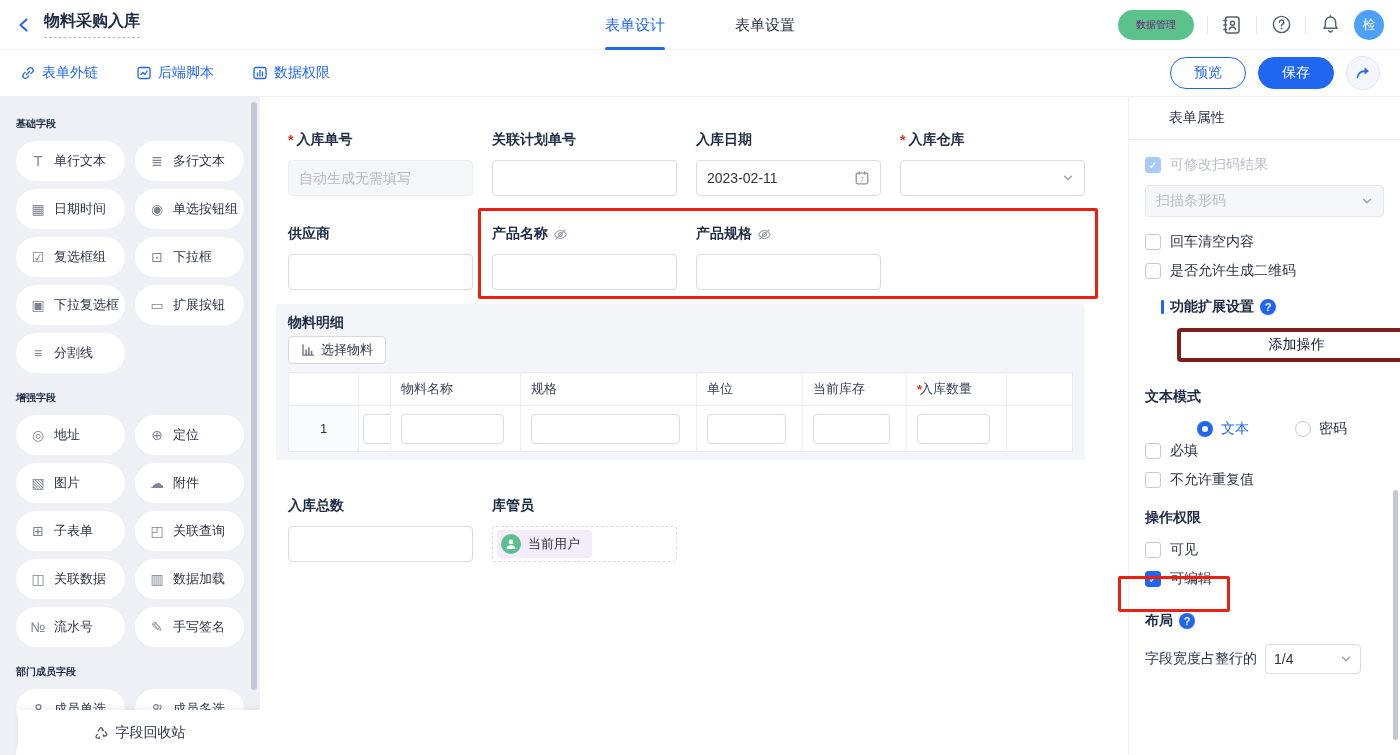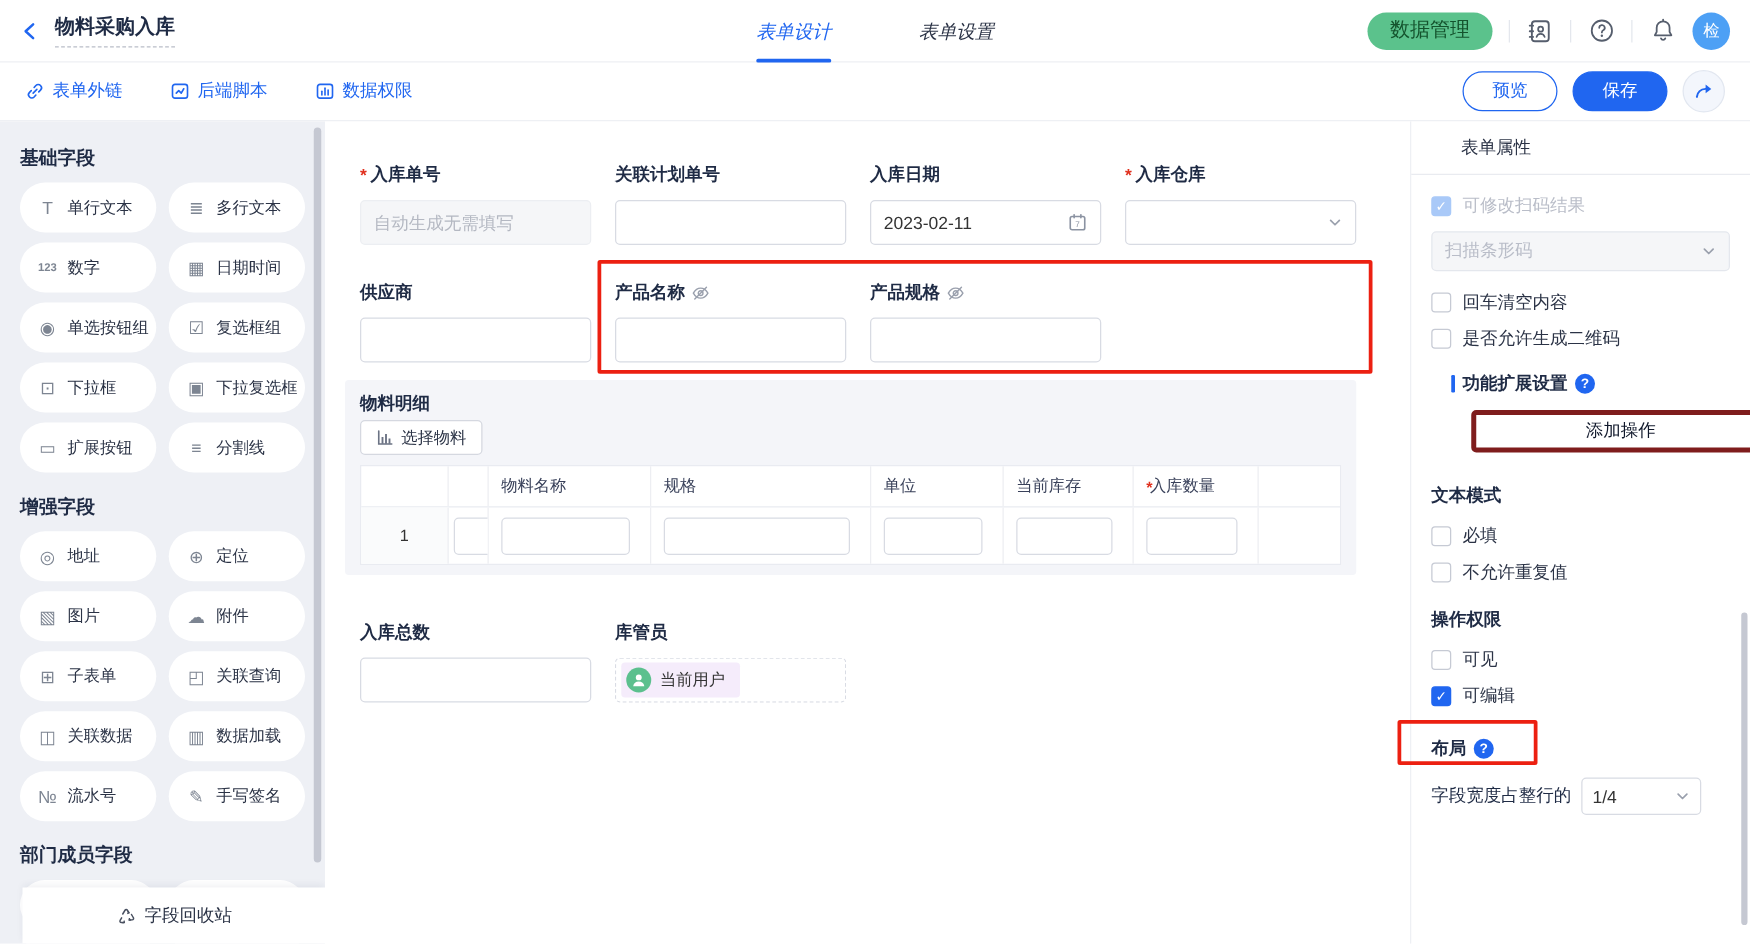--- a/index.html
+++ b/index.html
@@ -6,44 +6,44 @@
   html,body { width:1400px; height:755px; overflow:hidden; }
   body { font-family:"Liberation Sans","DejaVu Sans",sans-serif; font-size:14px; color:#1f2b45; background:#fff; }
   .page { position:relative; width:1400px; height:755px; overflow:hidden; }
 
   
   .topbar { position:relative; height:50px; display:flex; align-items:center; padding:0 16px; border-bottom:1px solid #eef0f4; background:#fff; z-index:5; }
   .tb-left { display:flex; align-items:center; gap:12px; z-index:2; }
   .back-btn { display:flex; align-items:center; cursor:pointer; }
   .doc-title { font-size:16px; font-weight:700; padding-bottom:5px; border-bottom:1px dashed #b9bdc8; }
   .tb-tabs { position:absolute; left:0; right:0; top:0; height:50px; display:flex; justify-content:center; gap:70px; }
-  .tb-tab { position:relative; display:flex; align-items:center; font-size:15px; color:#2b3346; cursor:pointer;font-style:italic; }
+  .tb-tab { position:relative; display:flex; align-items:center; font-size:15px; color:#2b3346; cursor:pointer; }
   .tb-tab.active { color:#2066f0; }
   .tb-tab.active::after { content:""; position:absolute; left:0; right:0; bottom:0; height:3px; background:#2066f0; border-radius:2px; }
   .tb-right { margin-left:auto; display:flex; align-items:center; gap:13px; z-index:2; }
-  .btn-green { height:30px; padding:0 18px; border-radius:15px; background:#5bc28c; color:#14532d; border:none; font-size:16px; display:flex; align-items:center; cursor:pointer; }
+  .btn-green { height:30px; padding:0 18px; border-radius:15px; background:#5bc28c; color:#701a75; border:none; font-size:10px; display:flex; align-items:center; cursor:pointer; }
   .v-div { width:1px; height:18px; background:#e4e7ed; }
   .ticon { width:22px; height:22px; display:flex; align-items:center; justify-content:center; color:#565e6d; cursor:pointer; }
   .avatar { width:30px; height:30px; border-radius:50%; background:#4da0f5; color:#fff; font-size:13px; display:flex; align-items:center; justify-content:center; cursor:pointer; }
 
   
   .toolbar2 { height:47px; display:flex; align-items:center; padding:0 20px; border-bottom:1px solid #eef0f4; background:#fff; position:relative; z-index:4; }
   .tl-links { display:flex; align-items:center; gap:38px; }
   .tlink { display:flex; align-items:center; gap:6px; color:#2066f0; font-size:14px; cursor:pointer; }
   .tl-right { margin-left:auto; display:flex; align-items:center; gap:12px; }
   .btn-outline { height:32px; padding:0 23px; border-radius:16px; background:#fff; border:1px solid #2066f0; color:#2066f0; font-size:14px; cursor:pointer; }
   .btn-primary { height:32px; padding:0 23px; border-radius:16px; background:#2066f0; border:1px solid #2066f0; color:#fff; font-size:14px; cursor:pointer; }
   .btn-share { width:34px; height:34px; border-radius:50%; background:#f3f6fc; border:1px solid #e2e7f0; display:flex; align-items:center; justify-content:center; cursor:pointer; }
 
   
   .bodywrap { display:flex; height:658px; }
 
   
   .sidebar { position:relative; width:260px; background:#eef0f5; padding:14px 16px 0 16px; overflow:hidden; flex:none; }
-  .sb-group-title { font-size:15px; font-weight:700; margin:6px 0 10px; }
+  .sb-group-title { font-size:10px; font-weight:700; margin:6px 0 10px; }
   .pill-grid { display:flex; flex-wrap:wrap; gap:8px 10px; margin-bottom:18px; }
   .pill { width:109px; height:40px; background:#fff; border-radius:20px; display:flex; align-items:center; padding-left:13px; gap:7px; font-size:13px; color:#2b3346; cursor:pointer; }
   .pill .pic { width:18px; color:#7d8592; font-size:14px; display:flex; align-items:center; justify-content:center; flex:none; }
   .pill .pic.tiny { font-size:9px; font-weight:700; letter-spacing:0; }
   .sb-thumb { position:absolute; top:5px; right:3px; width:6px; height:588px; background:#c5c8d2; border-radius:3px; }
   .sb-footer { position:absolute; left:18px; right:0; bottom:0; height:45px; background:#fff; display:flex; align-items:center; justify-content:center; gap:7px; font-size:14px; color:#2b3346; box-shadow:0 -2px 6px rgba(31,43,69,.07); cursor:pointer; }
 
   
   .canvas { position:relative; flex:1; background:#fff; padding:33px 0 0 28px; overflow:hidden; }
   .f-row { display:flex; align-items:flex-start; }
@@ -290,24 +290,20 @@
       <div class="pill-grid">
         <div class="pill">
             <span class="pic">T</span>
             <span>单行文本</span>
           </div>
         <div class="pill">
             <span class="pic">≣</span>
             <span>多行文本</span>
           </div>
         <div class="pill">
-            <span class="pic tiny">123</span>
-            <span>数字</span>
-          </div>
-        <div class="pill">
             <span class="pic">▦</span>
             <span>日期时间</span>
           </div>
         <div class="pill">
             <span class="pic">◉</span>
             <span>单选按钮组</span>
           </div>
         <div class="pill">
             <span class="pic">☑</span>
             <span>复选框组</span>
@@ -578,20 +574,30 @@
         </div>
 
         <div class="sec-hdr">
           <span class="blue-bar"></span>
           <span>功能扩展设置</span>
           <span class="help">?</span>
         </div>
         <button class="btn-add">添加操作</button>
 
         <div class="blk-title">文本模式</div>
+        <div class="radio-row">
+          <span class="radio sel">
+              <span class="rdot"></span>
+              <span class="rlabel">文本</span>
+            </span>
+          <span class="radio">
+              <span class="rdot"></span>
+              <span class="rlabel">密码</span>
+            </span>
+        </div>
 
         <div class="cb-row">
           <span class="cb"></span>
           <span>必填</span>
         </div>
         <div class="cb-row">
           <span class="cb"></span>
           <span>不允许重复值</span>
         </div>
 

